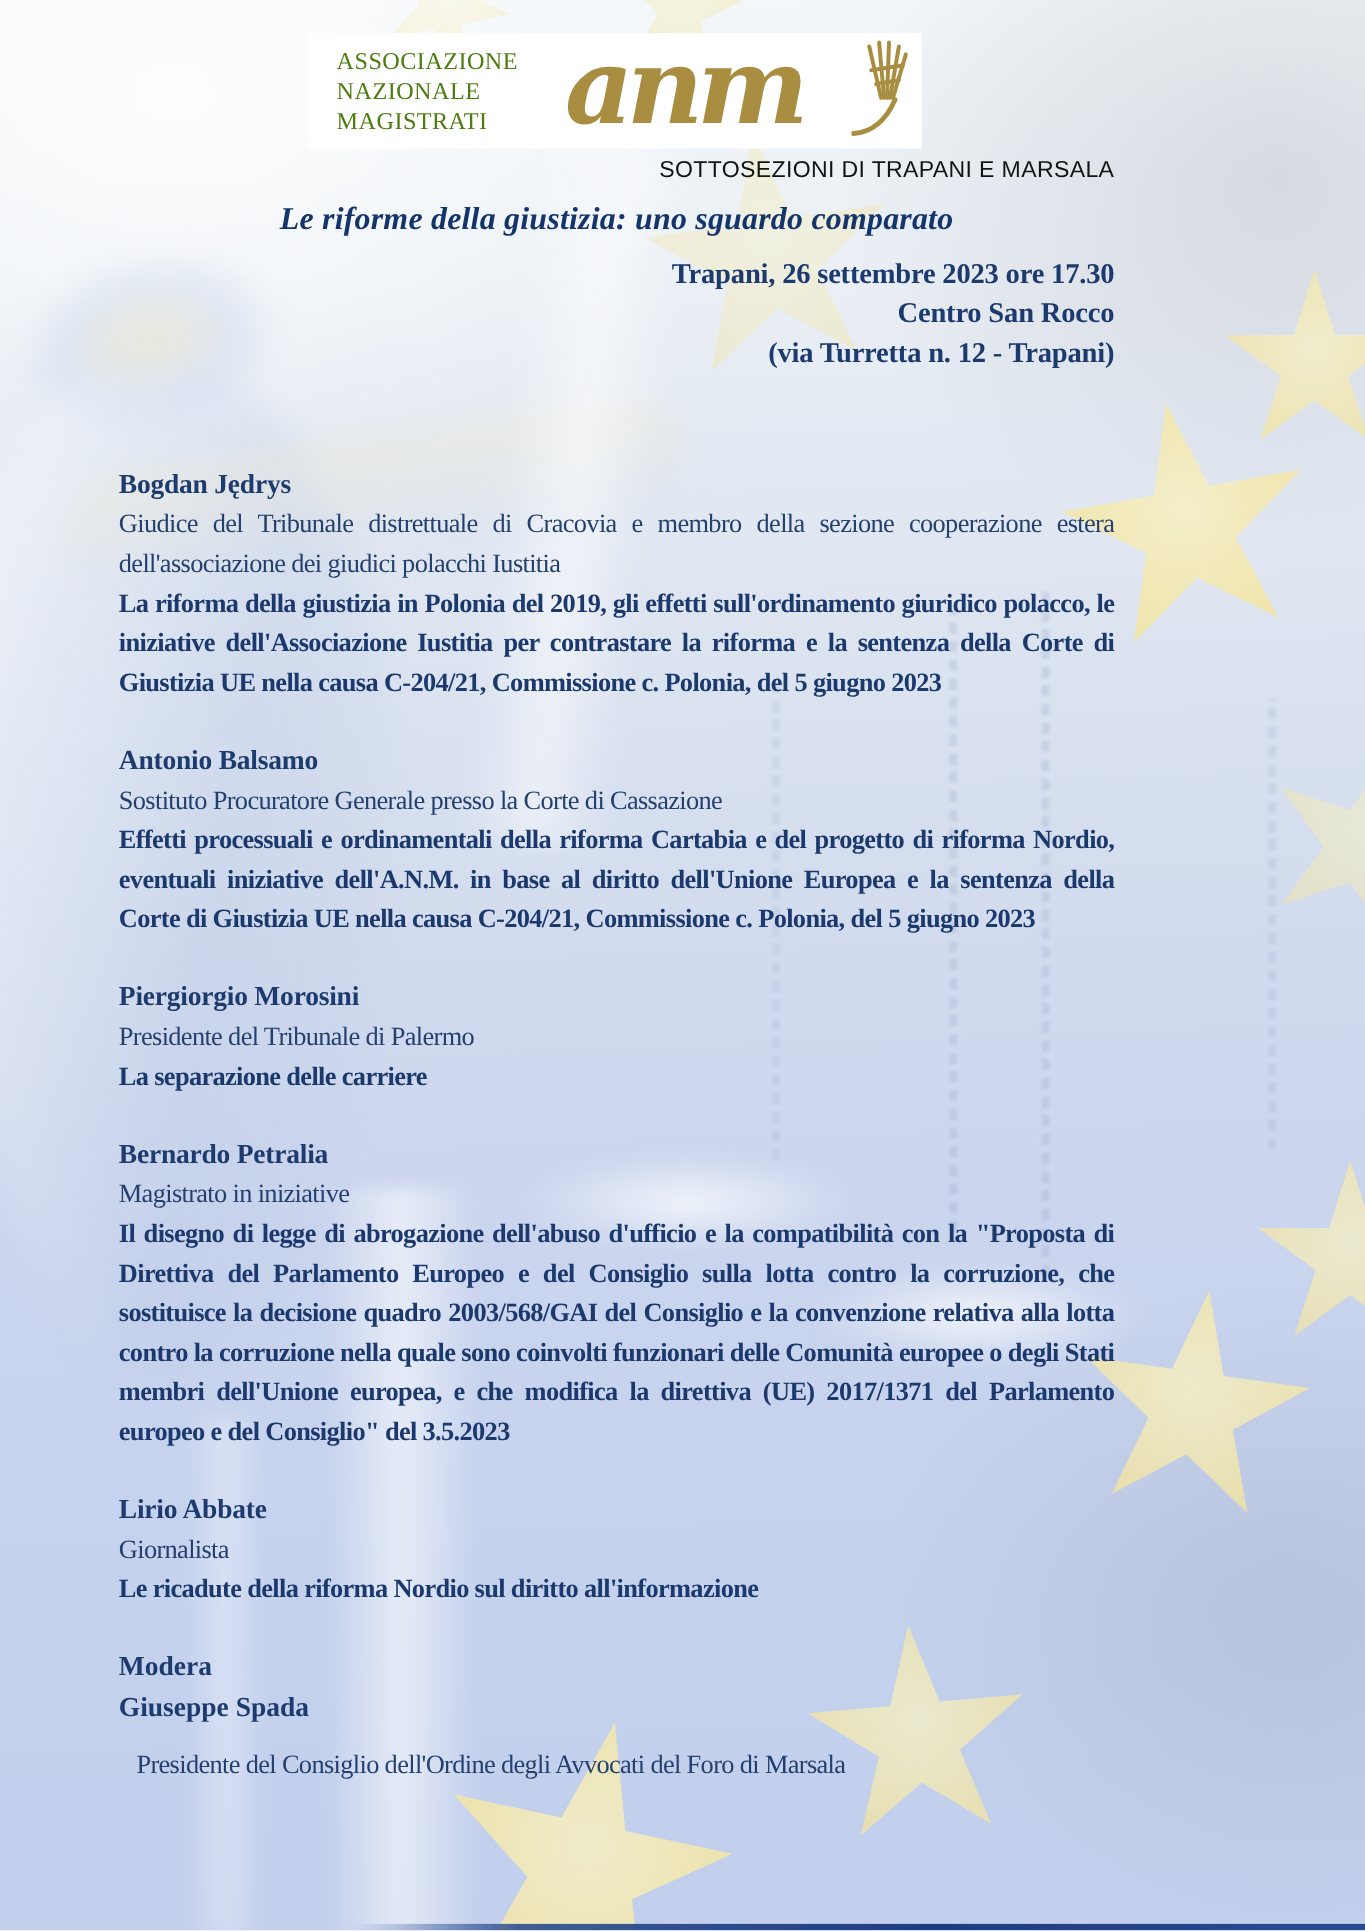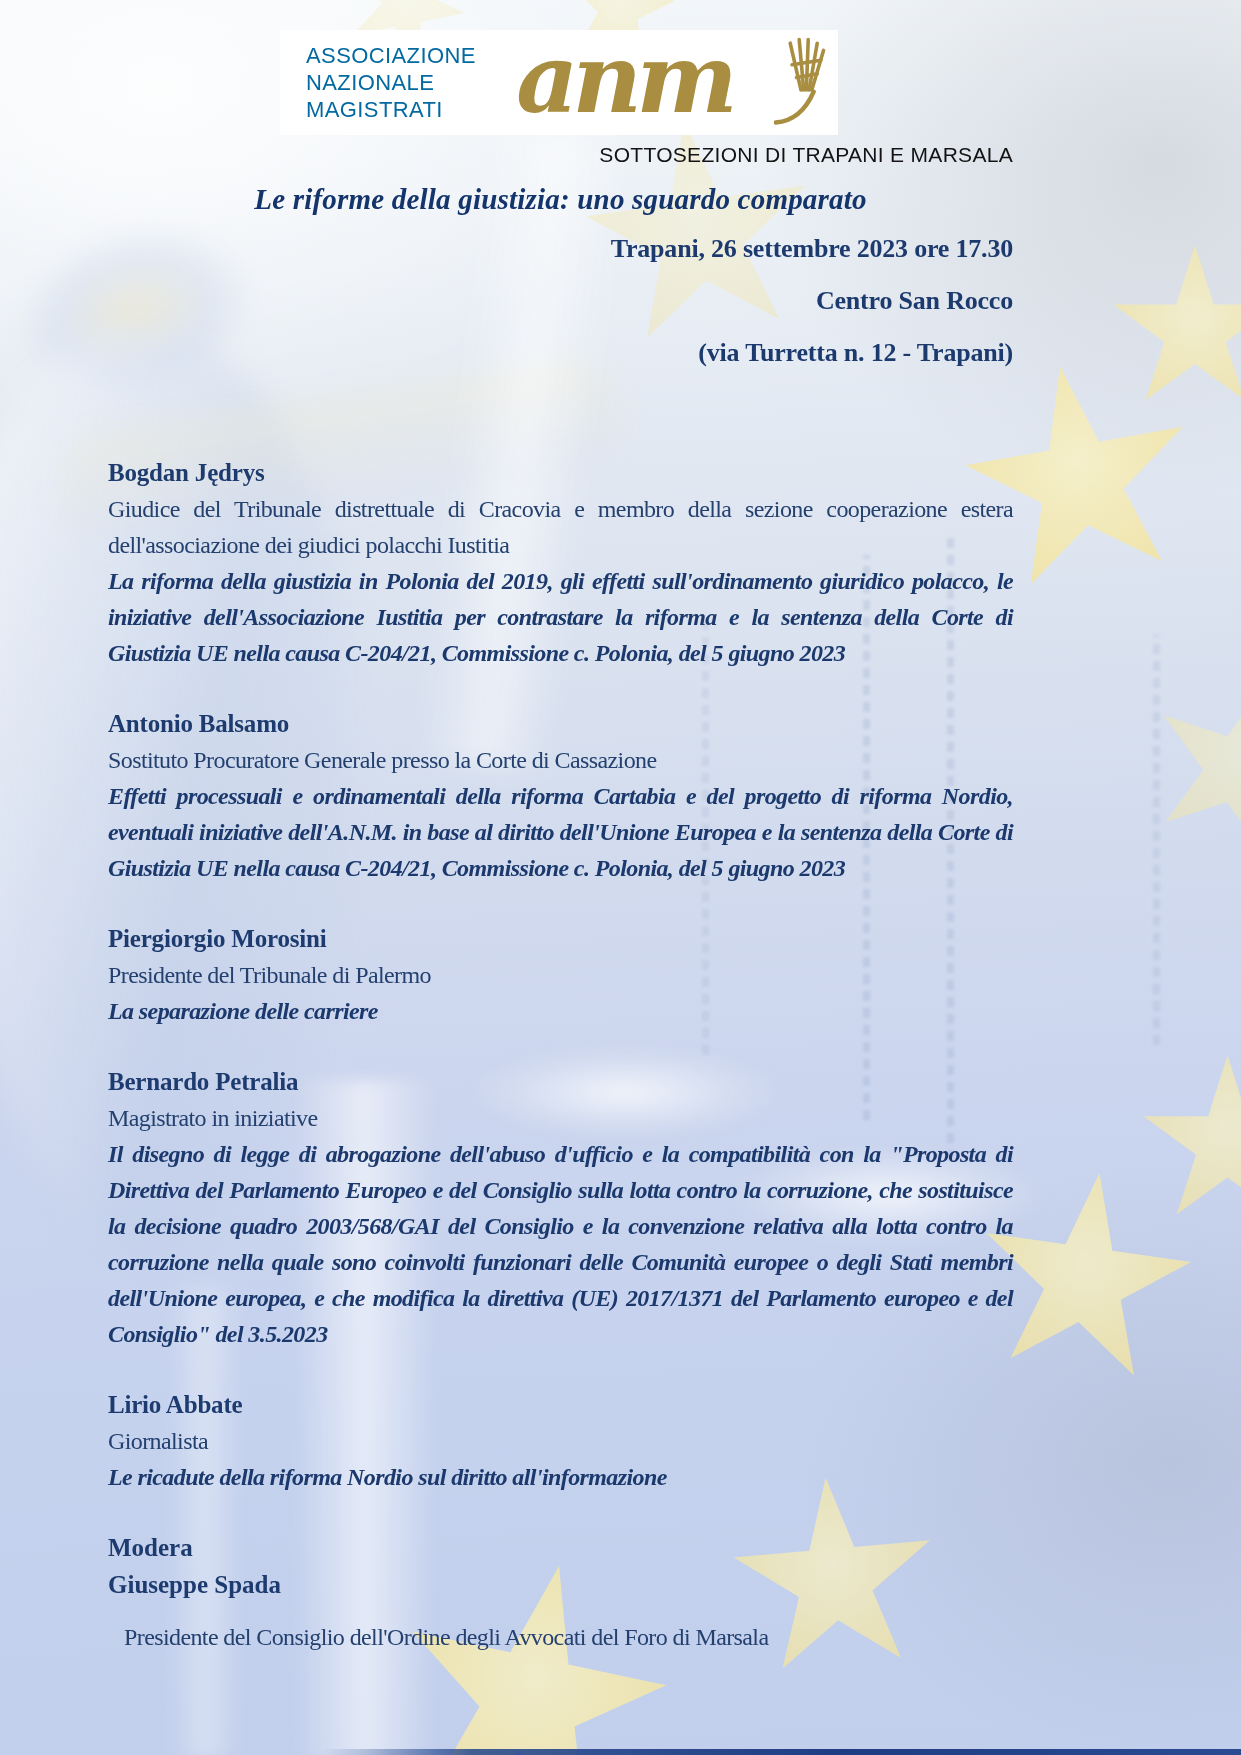--- a/index.html
+++ b/index.html
@@ -55,41 +55,41 @@
   .star{position:absolute;
     clip-path:polygon(50% 0%, 61% 35%, 98% 35%, 68% 57%, 79% 91%, 50% 70%, 21% 91%, 32% 57%, 2% 35%, 39% 35%);
     background:radial-gradient(circle at 50% 42%, #f8f1c4 0%, #f4e7a8 55%, #efde94 100%);}
   
   .bottom-bar{position:absolute;left:0;bottom:0;width:100%;height:6px;
     background:linear-gradient(90deg, rgba(32,62,132,0) 0%, rgba(32,62,132,0) 26%, rgba(35,70,140,0.85) 38%, #1e3c82 68%, #2a4b92 100%);}
   
   .content{position:absolute;left:108px;top:0;width:905px;color:#1d3b6e;}
   .logo-box{margin:30px 0 0 172px;width:558px;height:105px;background:#ffffff;
     display:flex;align-items:center;box-sizing:border-box;padding:8px 10px 8px 26px;}
-  .org-lines{font-family:Liberation Sans, sans-serif;font-size:22px;line-height:27px;
-    color:#0369a1;letter-spacing:0.4px;flex:0 0 auto;}
+  .org-lines{font-family:Liberation Serif, serif;font-size:22px;line-height:27px;
+    color:#4d7c0f;letter-spacing:0.4px;flex:0 0 auto;}
   .anm-script{flex:1 1 auto;text-align:center;font-family:"DejaVu Serif", serif;
     font-style:italic;font-weight:600;font-size:96px;line-height:92px;color:#a98e41;
     letter-spacing:-6px;transform:translateY(-4px);}
   .fasces{flex:0 0 auto;margin-left:2px;}
   .subtitle{margin-top:8px;text-align:right;font-family:"Liberation Sans", sans-serif;
     font-size:21px;color:#131313;letter-spacing:0.3px;}
   .title{margin:16px 0 0 0;text-align:center;font-size:29px;font-weight:700;font-style:italic;
     color:#14346c;letter-spacing:0.2px;}
   .date-line,.venue-line,.address-line{text-align:right;font-size:26px;font-weight:600;
     color:#1c3a6e;line-height:34px;letter-spacing:-0.2px;}
   .date-line{margin-top:16px;}
-  .venue-line,.address-line{margin-top:18px;}
+  .venue-line,.address-line{margin-top:2px;}
   .speakers{margin-top:84px;}
   .speaker{margin-top:34px;}
   .speaker:first-child{margin-top:0;}
   .speaker .name{font-size:25px;font-weight:700;line-height:37px;color:#1d3b6e;letter-spacing:-0.2px;}
   .speaker p{margin:0;font-size:24px;line-height:36px;letter-spacing:-0.6px;text-align:justify;}
   .speaker .role{color:#23406f;font-weight:400;}
-  .speaker .topic{color:#1b396d;font-style:italic;font-weight:600;}
+  .speaker .topic{color:#1b396d;font-weight:600;}
   .speaker .topic.heavy{font-weight:700;}
   .moderator{margin-top:34px;}
   .moderator .mod-label,.moderator .name{font-size:25px;font-weight:600;line-height:37px;color:#1d3b6e;}
   .moderator p{margin:16px;font-size:24px;line-height:37px;letter-spacing:-0.6px;color:#23406f;}
 </style>
 </head>
 <body>
 
 <div class="page">
 

